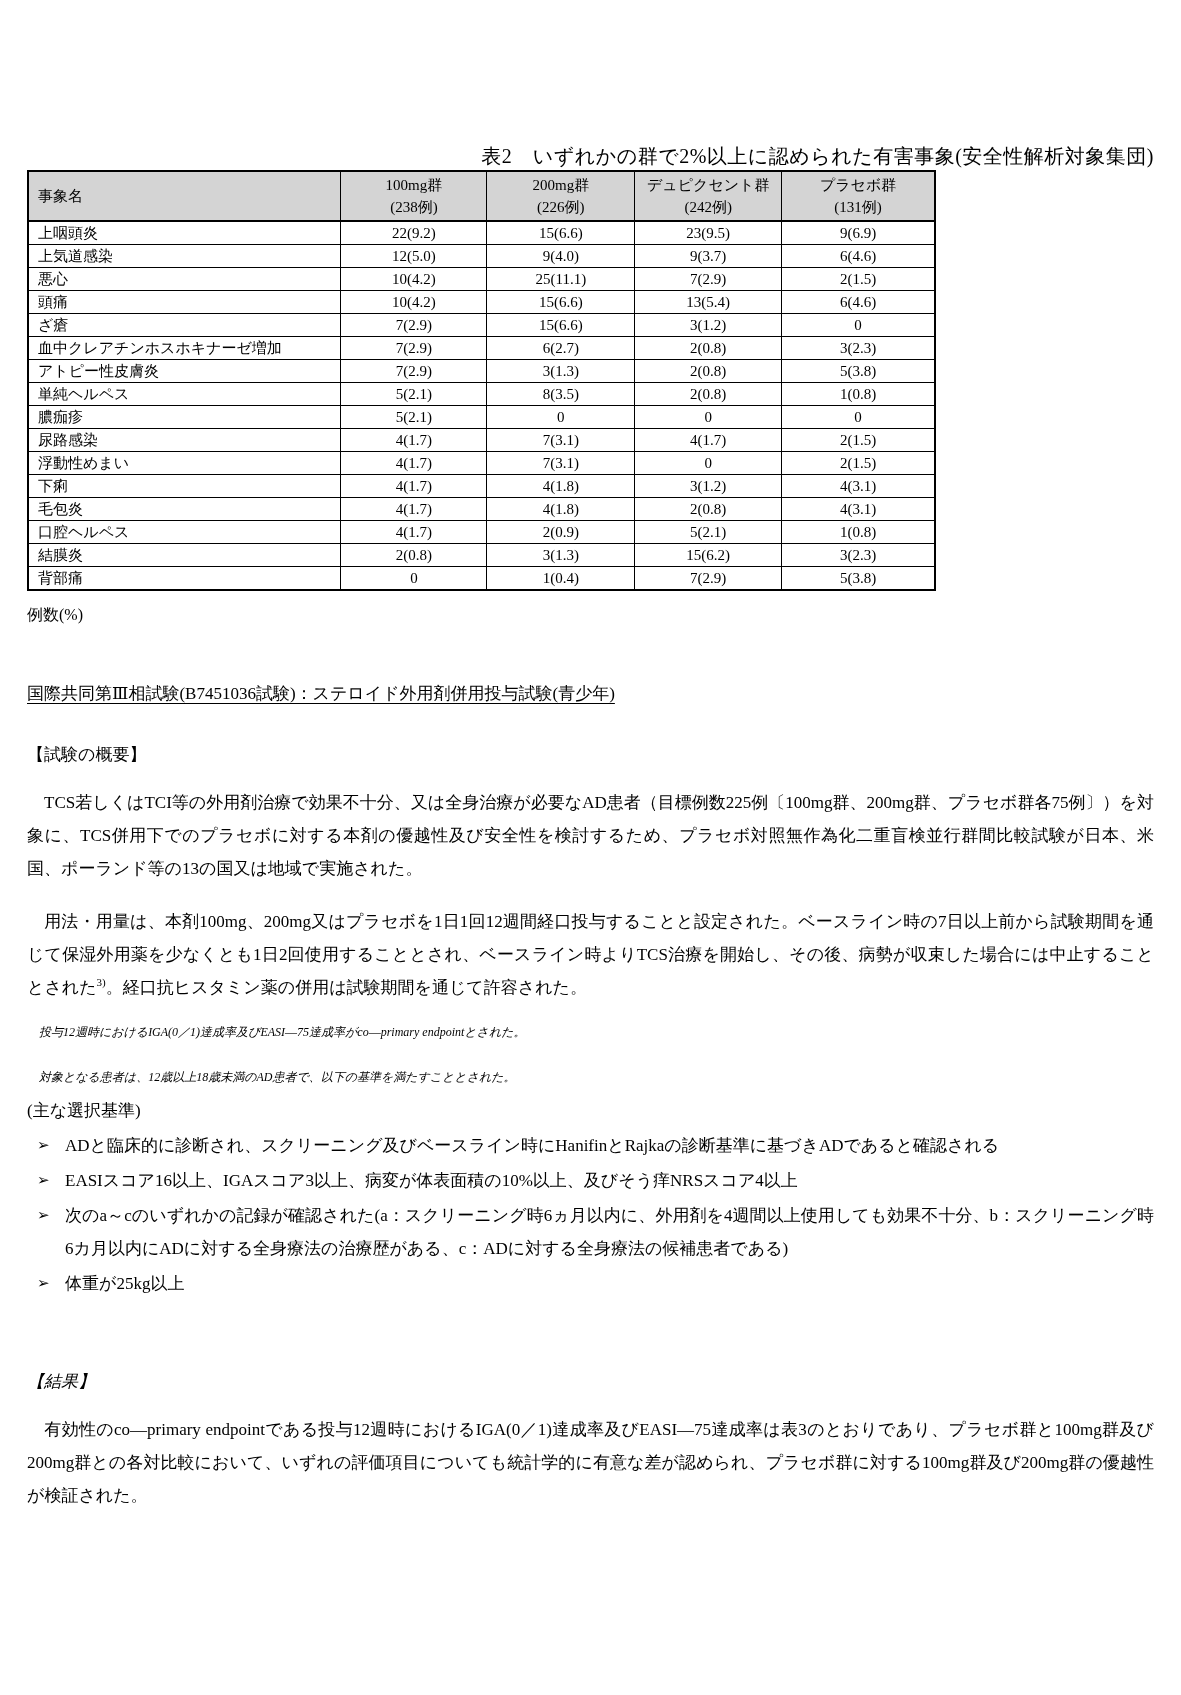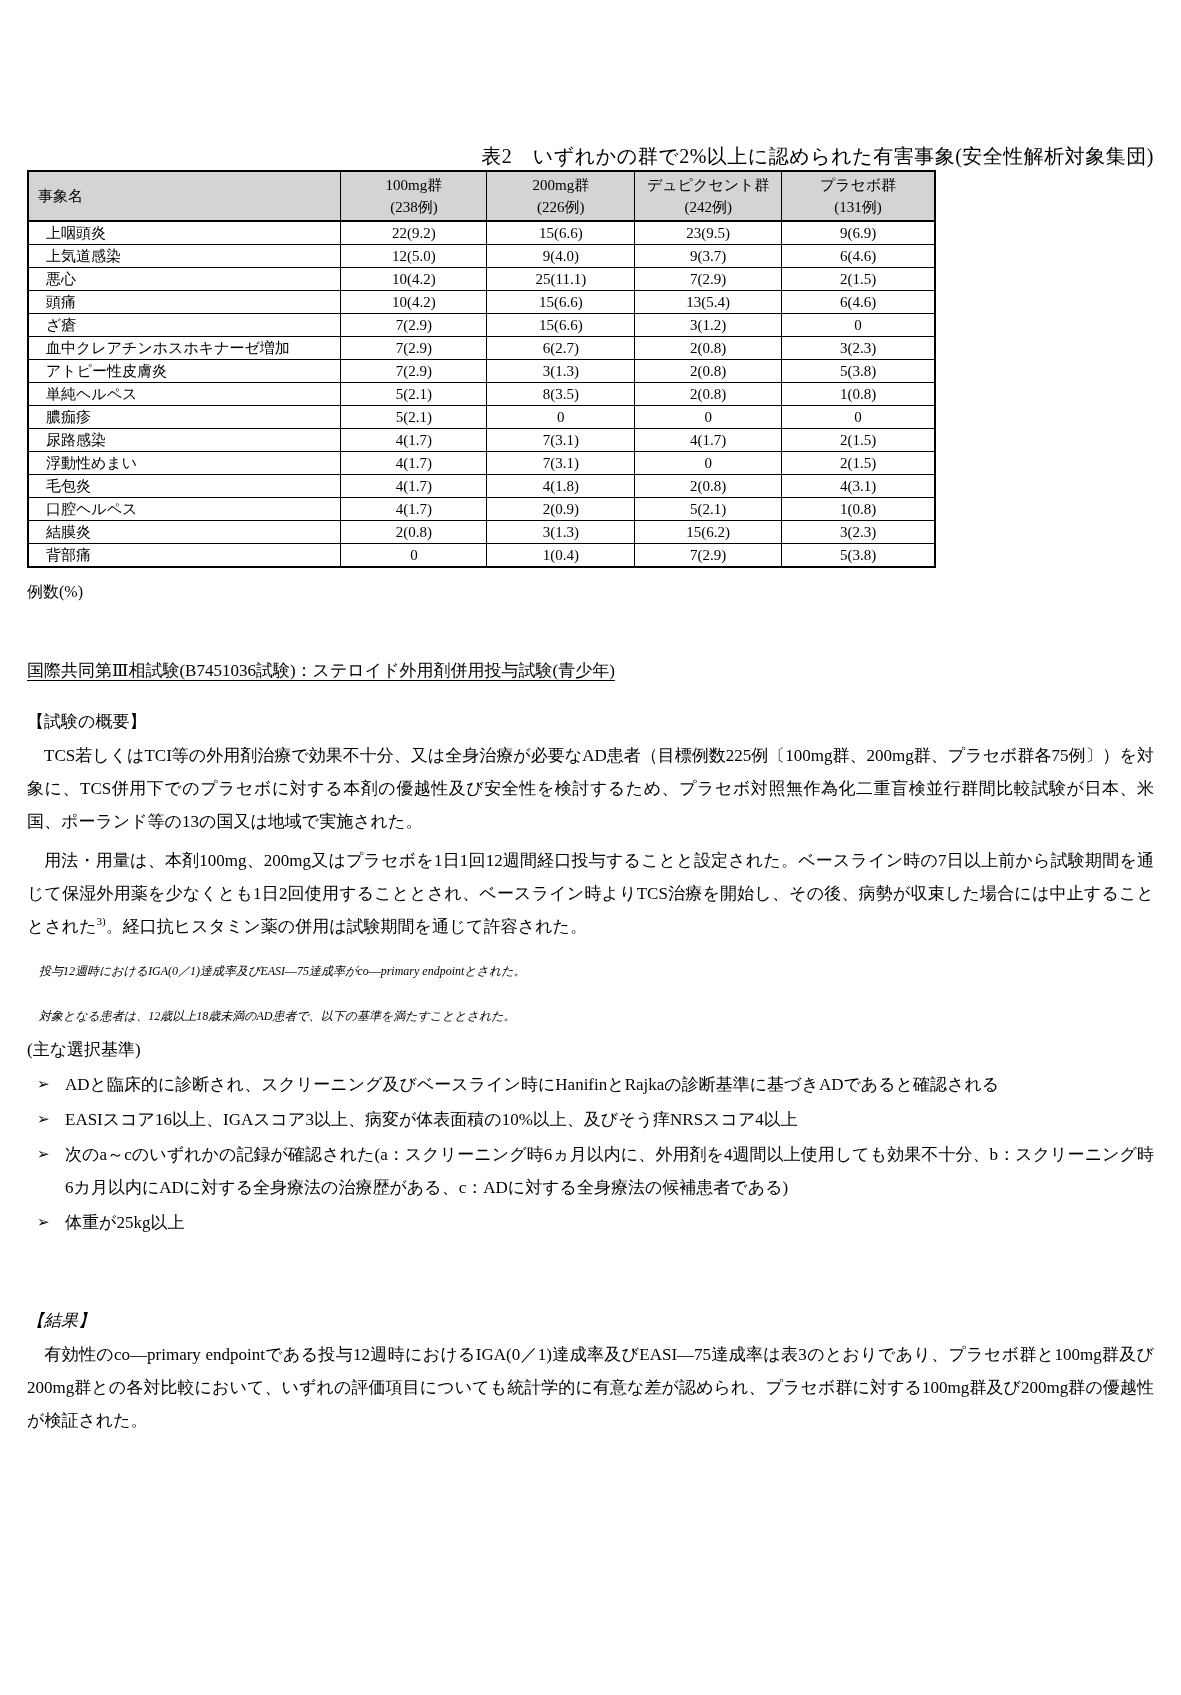--- a/index.html
+++ b/index.html
@@ -49,41 +49,41 @@
     vertical-align: middle;
     padding-left: 9px;
   }
   table.ae-table tbody td {
     height: 23px;
     line-height: 20px;
     text-align: center;
   }
   table.ae-table tbody td.name-cell {
     text-align: left;
-    padding-left: 17px;
+    padding-left: 9px;
   }
   .table-footnote {
     font-size: 16px;
     margin-top: 14px;
   }
   .study-heading {
     font-size: 17px;
     text-decoration: underline;
     text-underline-offset: 4px;
     margin-top: 56px;
   }
   .section-heading {
     font-size: 17px;
-    margin-top: 28px;
+    margin-top: 38px;
   }
   .body-para {
     font-size: 17px;
     line-height: 33px;
     text-align: justify;
-    margin-top: 6px;
+    margin-top: 20px;
   }
   .body-line {
     font-size: 12px;
     line-height: 33px;
     margin-top: 12px;
     font-style: italic;
   }
   sup.fn {
     font-size: 11px;
     vertical-align: super;
@@ -245,20 +245,27 @@
         </tr>
 
         <tr>
           <td class="name-cell">浮動性めまい</td>
           <td>4(1.7)</td>
           <td>7(3.1)</td>
           <td>0</td>
           <td>2(1.5)</td>
         </tr>
 
+        <tr>
+          <td class="name-cell">下痢</td>
+          <td>4(1.7)</td>
+          <td>4(1.8)</td>
+          <td>3(1.2)</td>
+          <td>4(3.1)</td>
+        </tr>
 
         <tr>
           <td class="name-cell">毛包炎</td>
           <td>4(1.7)</td>
           <td>4(1.8)</td>
           <td>2(0.8)</td>
           <td>4(3.1)</td>
         </tr>
 
         <tr>

